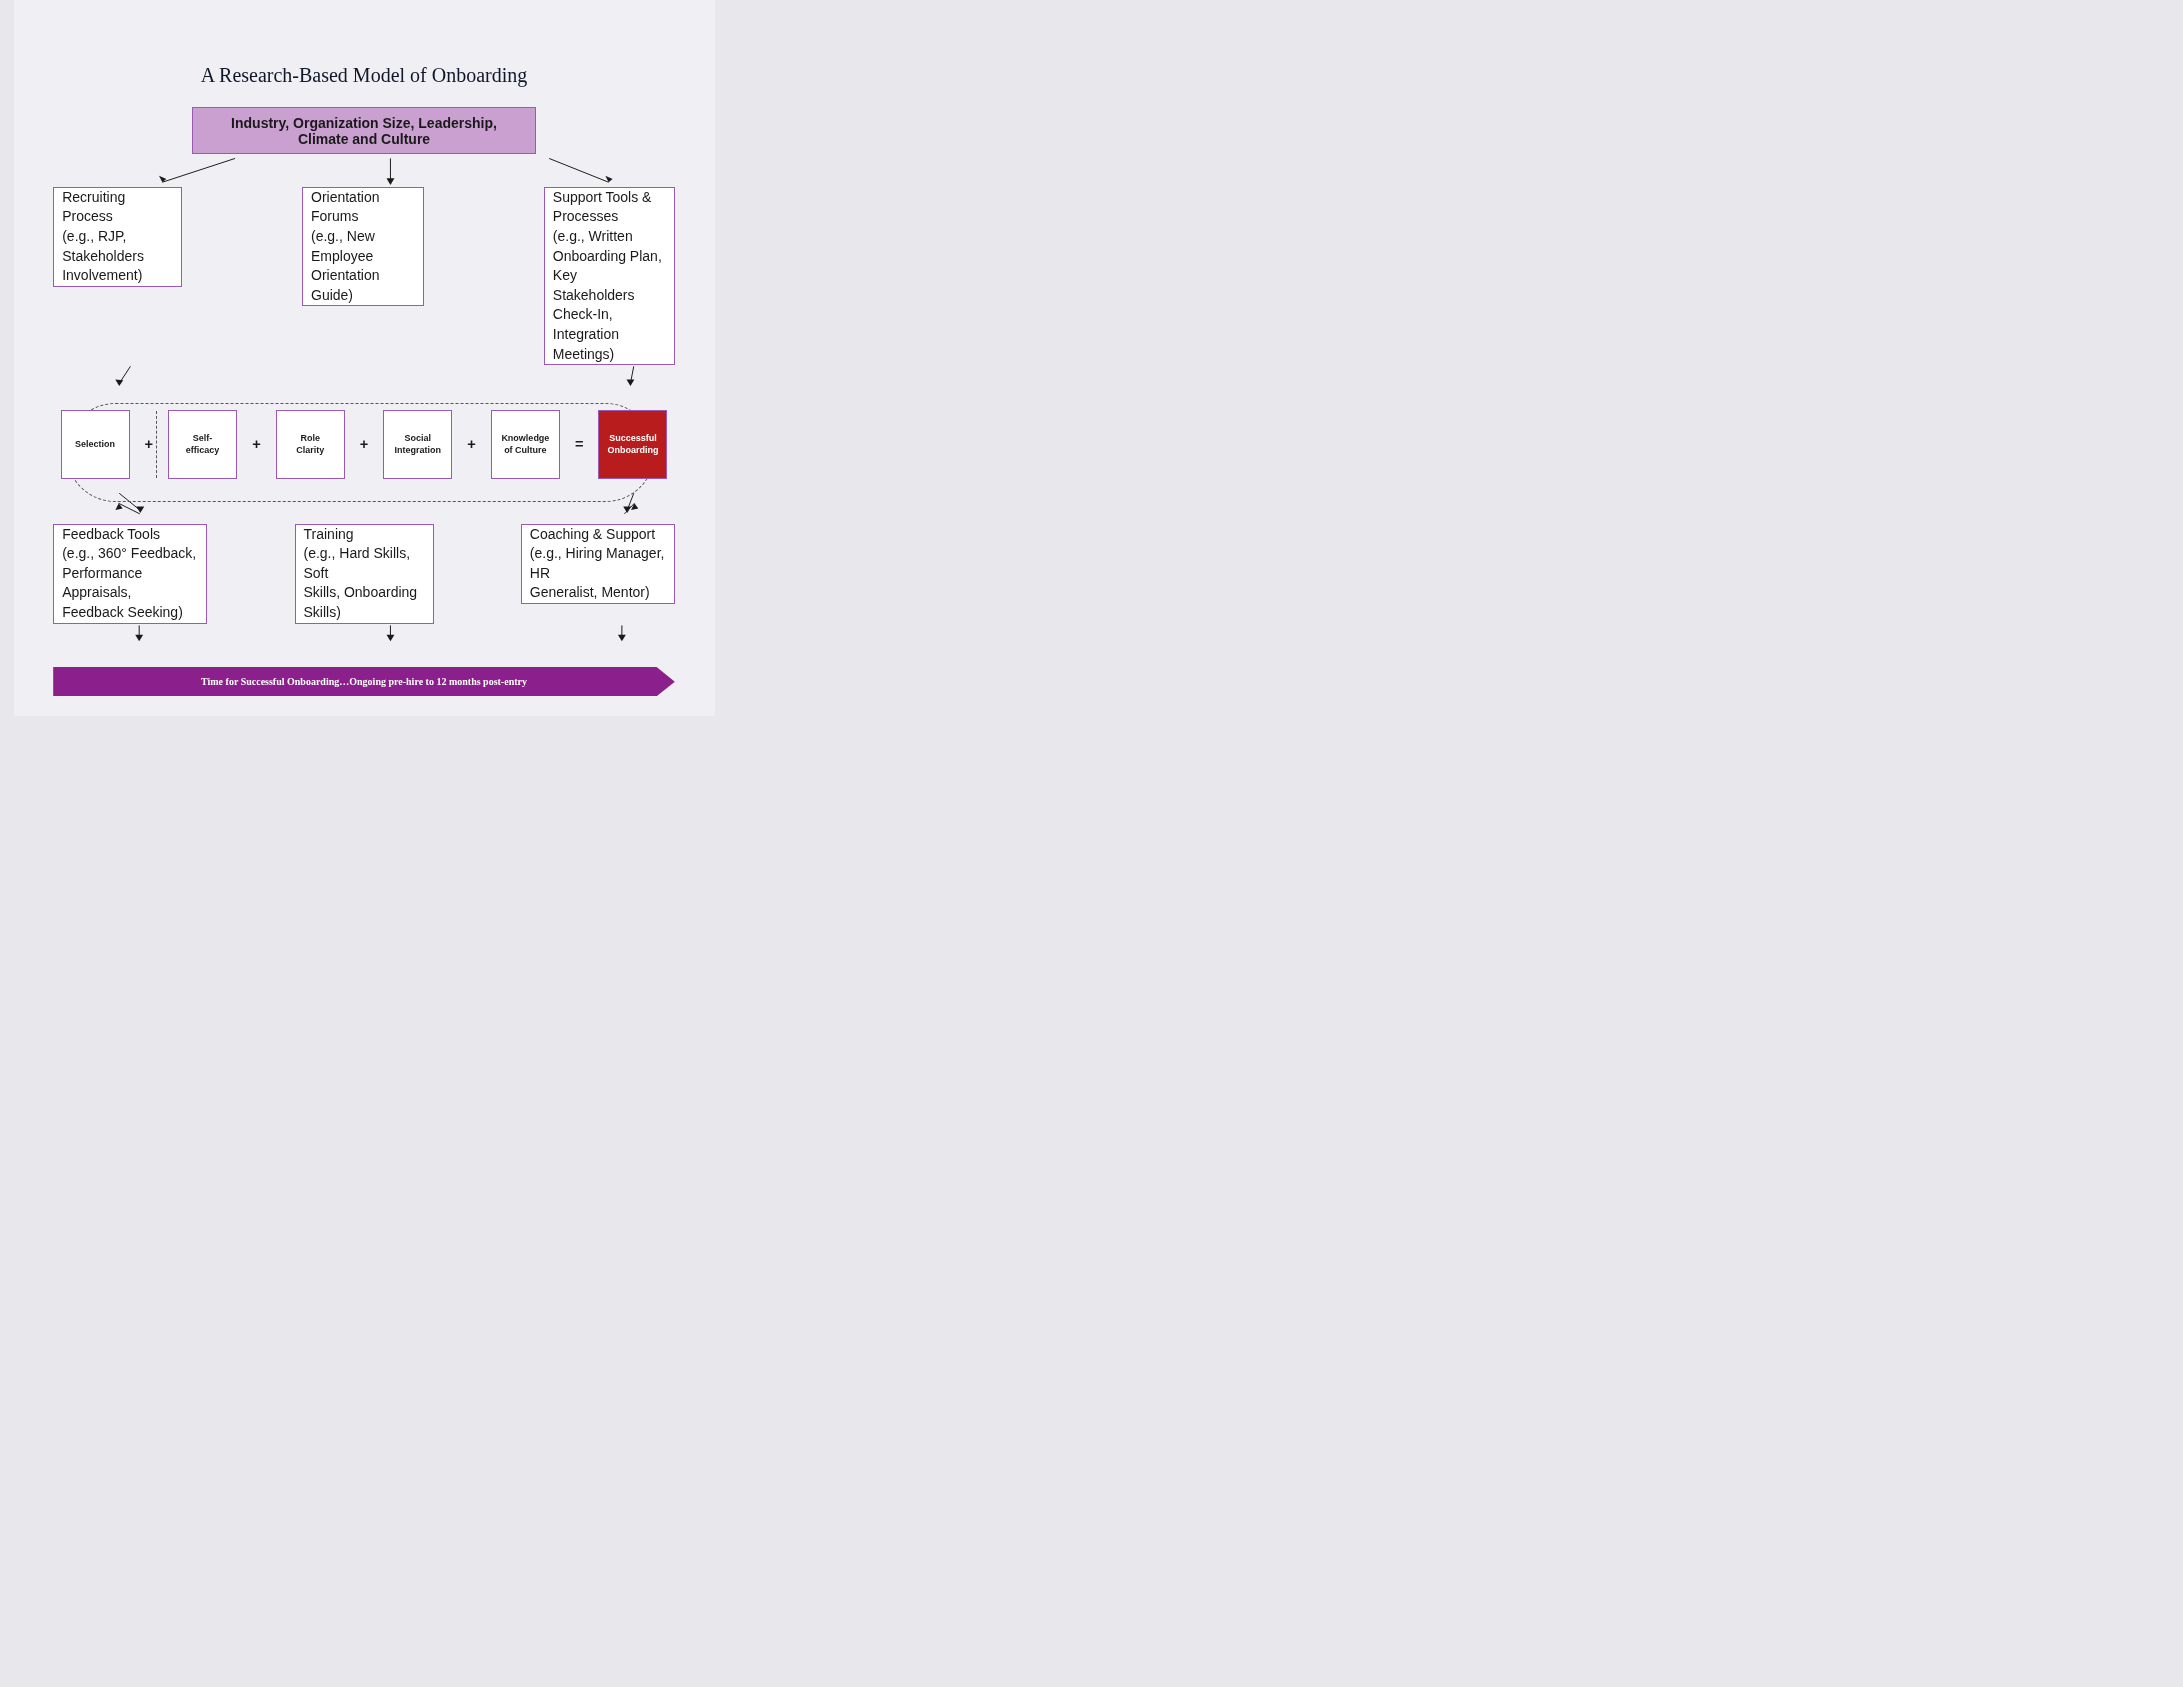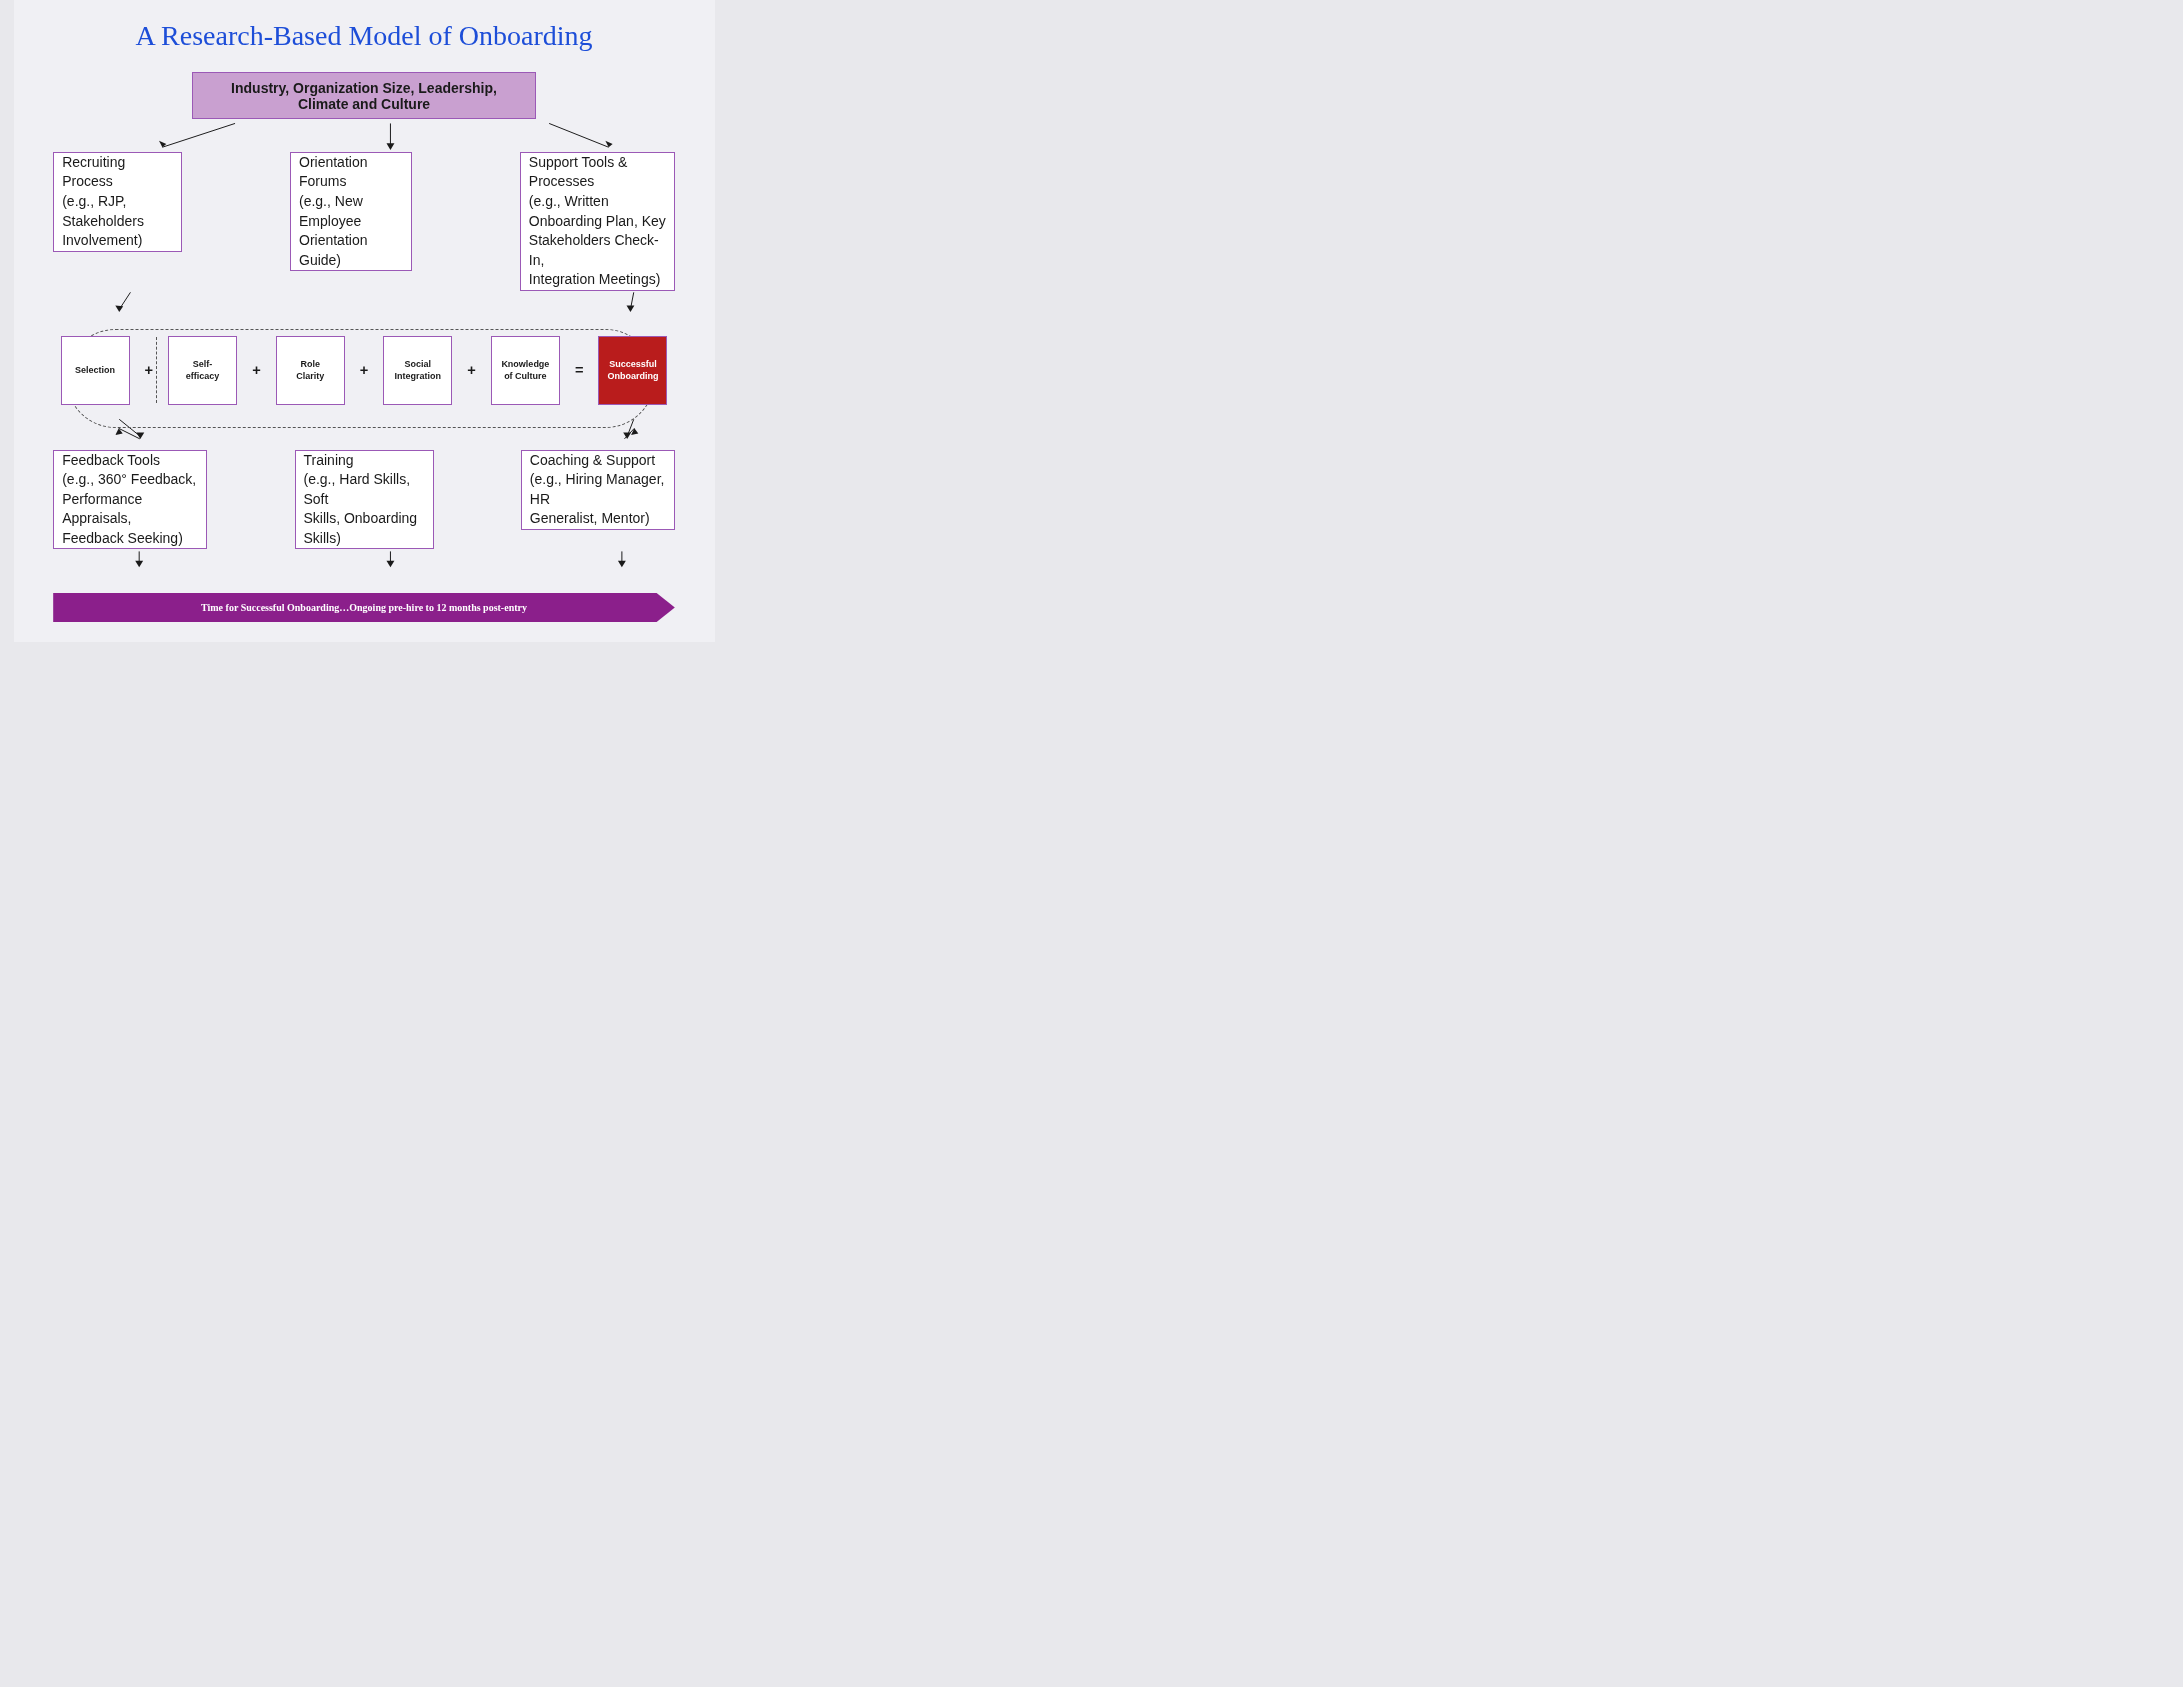--- a/index.html
+++ b/index.html
@@ -14,25 +14,26 @@
     }
     .slide {
       background: #f0f0f4;
       width: 701px;
       min-height: 543px;
       padding: 20px 26.5px 20px 26.5px;
       position: relative;
     }
     .title {
       text-align: center;
-      font-size: 28px;
+      font-size: 20px;
       font-weight: 400;
-      color: #1d4ed8;
+      color: #0f172a;
       margin-bottom: 20px;
       font-family: 'Times New Roman', serif;
+      margin-top: 44px;
     }
     
     .top-banner {
       background: #c9a0d0;
       border: 1.3px solid #9b59b6;
       text-align: center;
       padding: 6.6px 13.2px;
       font-weight: bold;
       font-size: 14px;
       color: #1a1a1a;
@@ -53,21 +54,21 @@
       border: 1.3px solid #9b59b6;
       background: white;
       padding: 0 8px;
       font-size: 14px;
       text-align: left;
       color: #1a1a1a;
       line-height: 1.4;
     }
     .box-left { width: 129px; min-height: 73px; }
     .box-center { width: 122px; min-height: 63px; }
-    .box-right { width: 155px; min-height: 73px; }
+    .box-right { width: 131px; min-height: 73px; }
 
     
     .middle-section {
       position: relative;
       margin: 6.6px 13.2px 0 13.2px;
     }
     .oval-wrapper {
       position: absolute;
       top: 6.6px;
       left: 13.2px;

